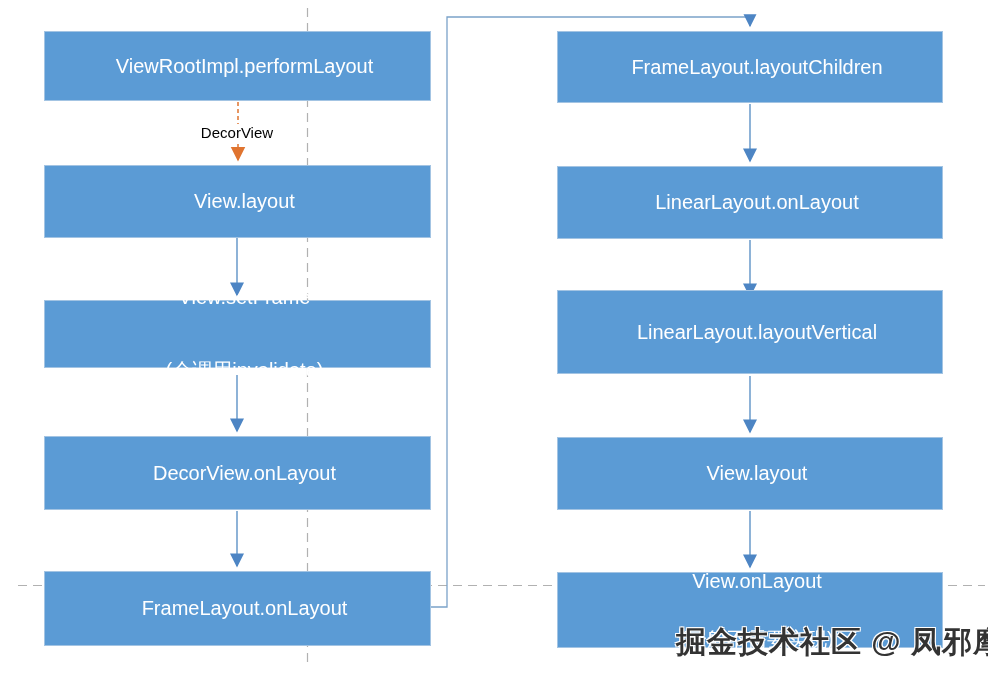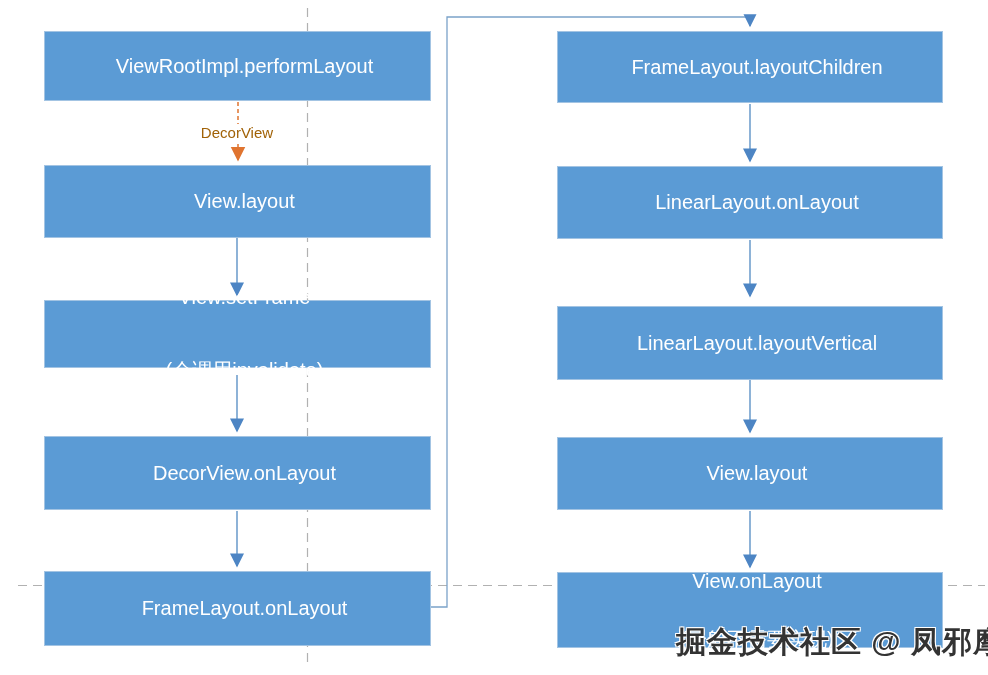--- a/index.html
+++ b/index.html
@@ -35,21 +35,21 @@
   }
   .node .sub { display: block; }
   .col-left  { left: 44px;  width: 387px; }
   .col-right { left: 557px; width: 386px; }
   .edge-label {
     position: absolute;
     left: 237px;
     top: 124px;
     transform: translateX(-50%);
     background: #ffffff;
-    color: #a16207;
+    color: #000000;
     font-size: 15px;
     padding: 0 3px;
     z-index: 3;
     white-space: nowrap;
   }
   .watermark {
     position: absolute;
     left: 676px;
     top: 622px;
     z-index: 4;
@@ -119,21 +119,21 @@
   </div>
 
   <div class="node col-right" style="top:166px;height:73px;">
     <span>LinearLayout.onLayout</span>
   </div>
 
   <div class="node col-right" style="top:31px;height:72px;">
     <span>FrameLayout.layoutChildren</span>
   </div>
 
-  <div class="node col-right" style="top:306px;height:74px;">
+  <div class="node col-right" style="top:290px;height:84px;">
     <span>LinearLayout.layoutVertical</span>
   </div>
 
   <div class="node col-right" style="top:437px;height:73px;">
     <span>View.layout</span>
   </div>
 
   <div class="node col-right" style="top:572px;height:76px;gap:29px;">
     <span>View.onLayout</span>
     <span class="sub">(一般不需要实现)</span>

